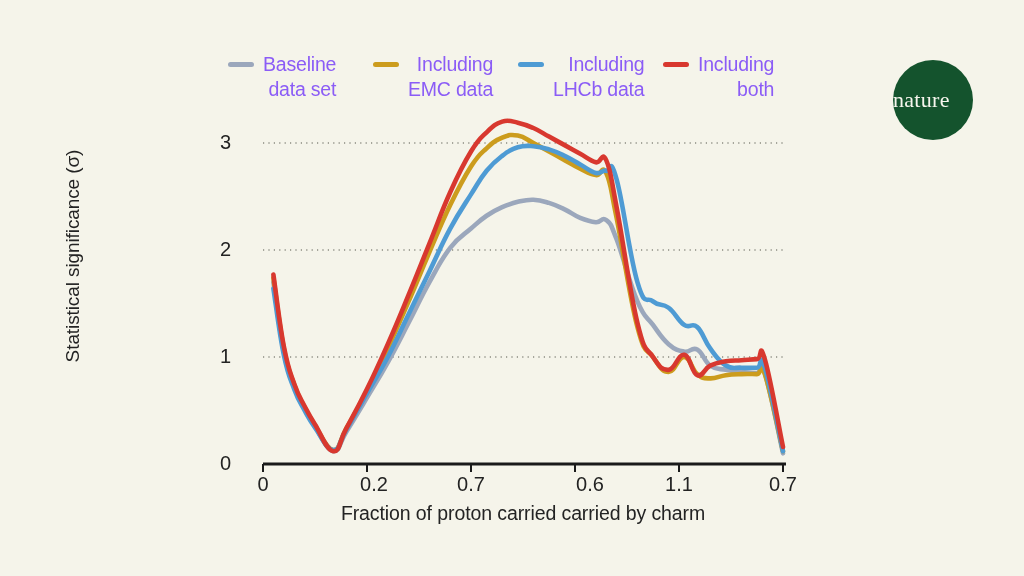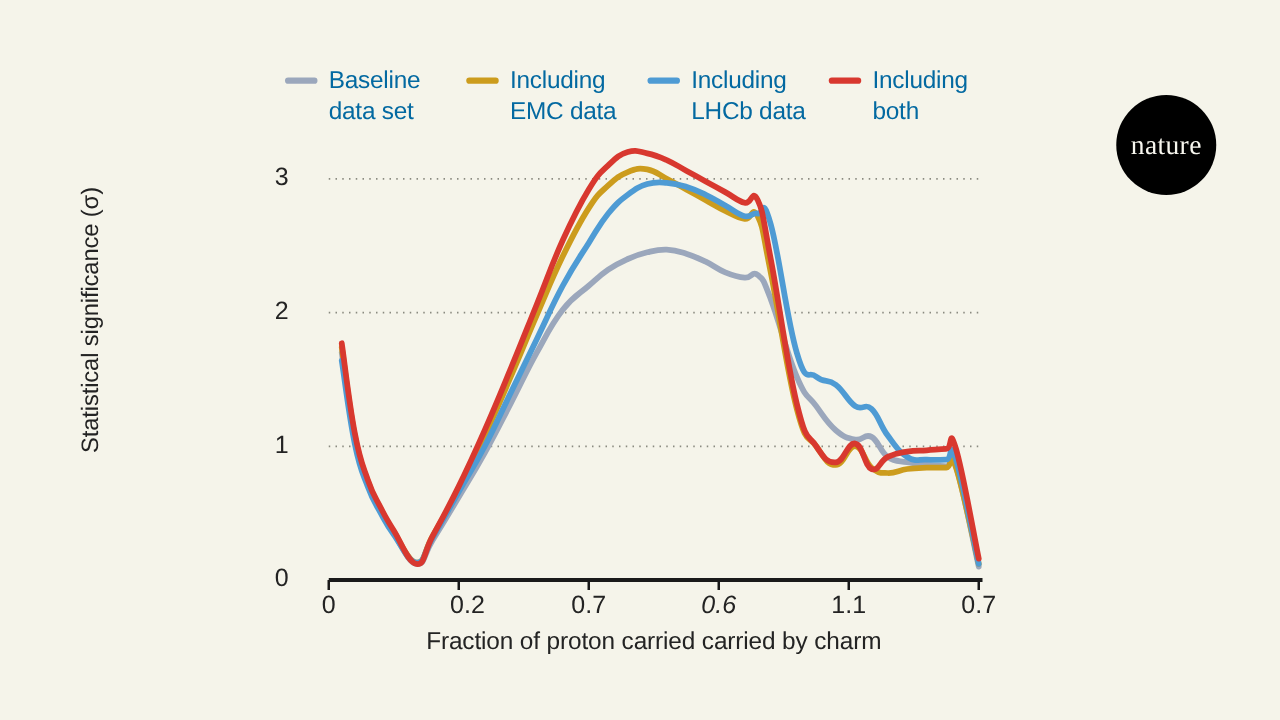--- a/index.html
+++ b/index.html
@@ -41,34 +41,35 @@
     height: 5px;
     border-radius: 2.5px;
     margin-top: 10px;
     margin-right: 9px;
     flex: 0 0 auto;
   }
   .legend-text {
     font-size: 19.5px;
     line-height: 25px;
     letter-spacing: -0.2px;
-    color: #0369a1;
+    color: #8b5cf6;
     white-space: pre-line;
+    text-align: right;
   }
   .nature-logo {
     position: absolute;
     left: 893px;
-    top: 76px;
+    top: 60px;
     width: 80px;
     height: 80px;
     border-radius: 50%;
-    background: #000000;
+    background: #14532d;
     display: flex;
     align-items: center;
-    justify-content: center;
+    justify-content: flex-start;
   }
   .nature-logo span {
     font-family: "Liberation Serif", serif;
     font-size: 22px;
     color: #f7f6ee;
     letter-spacing: 0.3px;
   }
   .ylabel {
     position: absolute;
     left: -92px;
@@ -144,21 +145,21 @@
   <div class="xlabel">Fraction of proton carried carried by charm</div>
 
   <div class="ytick" style="left:205px; top:131px;">3</div>
   <div class="ytick" style="left:205px; top:238px;">2</div>
   <div class="ytick" style="left:205px; top:345px;">1</div>
   <div class="ytick" style="left:205px; top:452px;">0</div>
 
   <div class="xtick" style="left:233px;">0</div>
   <div class="xtick" style="left:344px;">0.2</div>
   <div class="xtick" style="left:441px;">0.7</div>
-  <div class="xtick" style="left:545px;font-style:italic;">0.6</div>
+  <div class="xtick" style="left:560px;">0.6</div>
   <div class="xtick" style="left:649px;">1.1</div>
   <div class="xtick" style="left:753px;">0.7</div>
 
   <svg id="plot" width="1024" height="576">
     <g id="gridlines">
         <line x1="263" x2="786" y1="357" y2="357" stroke="#8a8a80" stroke-width="1.4" stroke-dasharray="1.2 4.2"></line>
         <line x1="263" x2="786" y1="250" y2="250" stroke="#8a8a80" stroke-width="1.4" stroke-dasharray="1.2 4.2"></line>
         <line x1="263" x2="786" y1="143" y2="143" stroke="#8a8a80" stroke-width="1.4" stroke-dasharray="1.2 4.2"></line>
       </g>
     <g id="curves">

